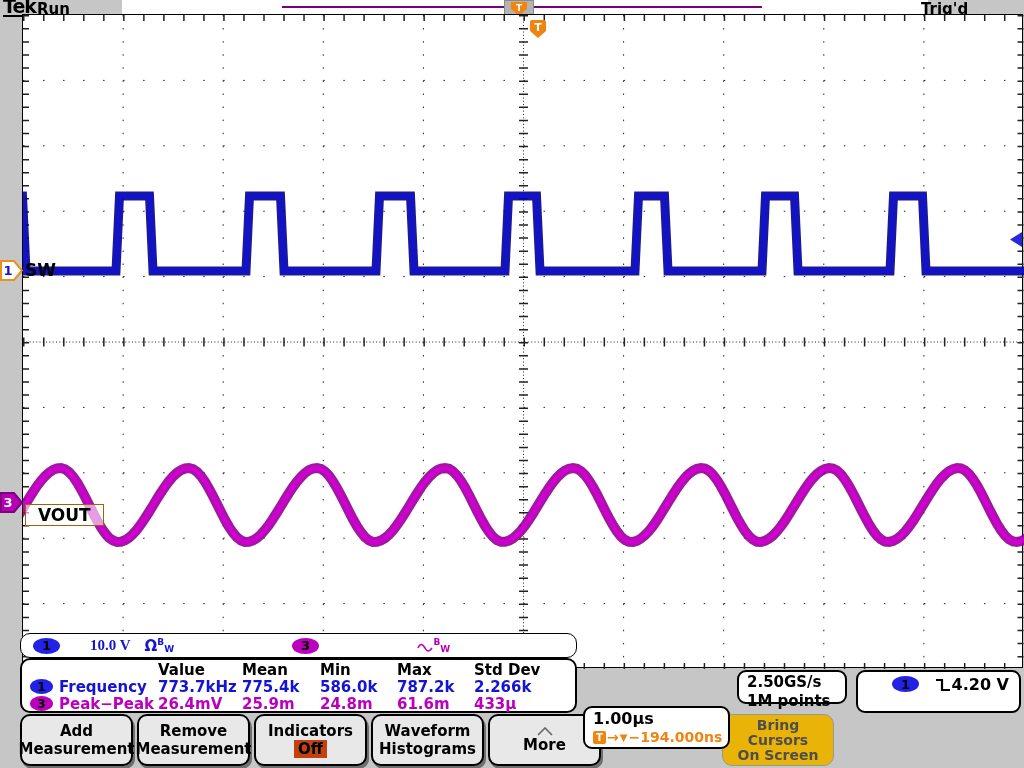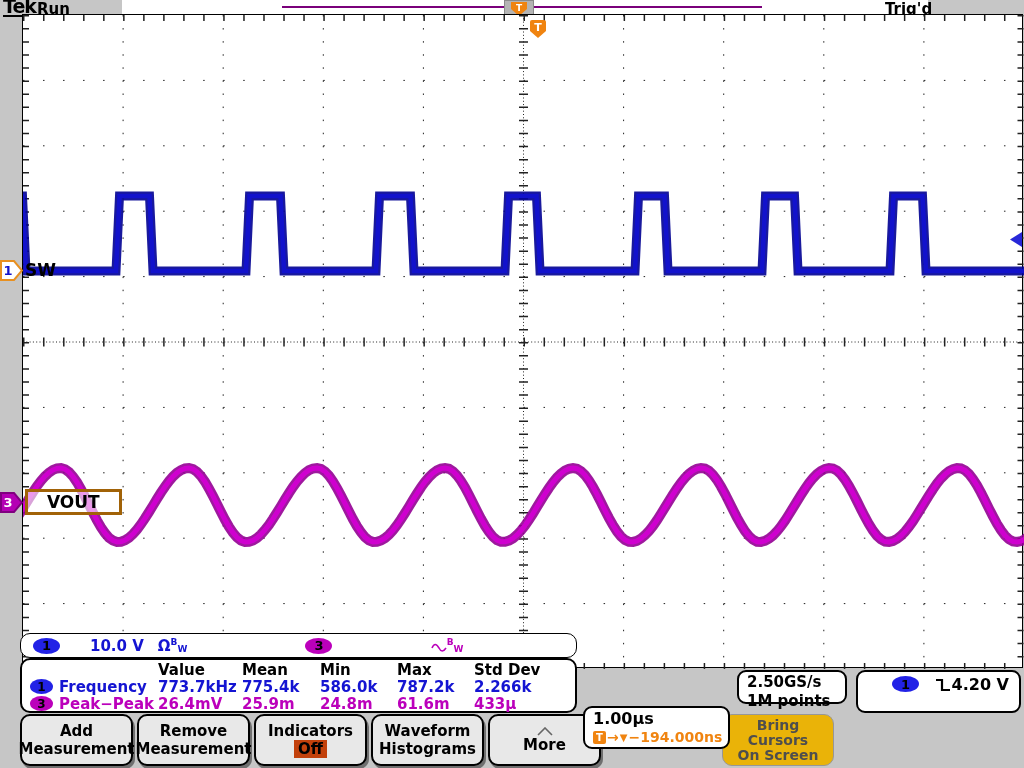--- a/index.html
+++ b/index.html
@@ -10,32 +10,32 @@
     font-family:"DejaVu Sans","Liberation Sans",sans-serif;
     overflow:hidden;
     font-weight:bold;
     color:#000;
   }
   .abs { position:absolute; }
 
   
   #tek-logo { left:3px; top:-2px; font-size:19px; font-weight:800; border-bottom:2px solid #000; line-height:17px; letter-spacing:-1px;}
   #run-status { left:37px; top:0px; font-size:15px; }
-  #trigd-status { left:885px; top:0px; font-size:15px; }
+  #trigd-status { left:921px; top:0px; font-size:15px; }
   #record-strip { left:122px; top:0px; width:806px; height:15px; background:#fff; }
   #record-line { left:160px; top:6px; width:480px; height:2px; background:#7a007a; }
   #trig-marker-box { left:504px; top:0px; width:30px; height:16px; background:#b4b4b4; border:1px solid #8a8a8a; }
 
   
   #plot { left:22px; top:14px; width:1001px; height:654px; background:#fff; border:1px solid #000; }
   #plot svg { position:absolute; left:0; top:0; }
 
   .wave-label { font-size:17px; color:#000; z-index:4; }
   #sw-label { left:25px; top:260px; }
-  #vout-label { left:25px; top:489px; border:3px solid #a16207; padding:0 19px; background:rgba(255,255,255,.6); }
+  #vout-label { left:25px; top:504px; border:1px solid #a16207; padding:0 12px; background:rgba(255,255,255,.6); }
 
   
   .rbox { background:#fff; border:2px solid #000; border-radius:10px; z-index:6; }
 
   #chan-bar { left:20px; top:633px; width:557px; height:25px; border-width:1.5px; display:flex; align-items:center; font-size:15px; }
   .badge { display:inline-flex; align-items:center; justify-content:center; width:27px; height:16px; border-radius:50%; color:#000; font-size:13px; flex:none; }
   .badge.b1 { background:#2222e6; }
   .badge.b3 { background:#bb00bb; }
   .ch1-text { color:#1414d2; }
   .ch3-text { color:#bb00bb; }
@@ -150,21 +150,21 @@
   <text x="8" y="15" text-anchor="middle" font-size="13" font-weight="bold" fill="#fff">3</text>
 </svg>
 <div class="abs wave-label" id="vout-label">VOUT</div>
 
 <svg class="abs" style="left:1009px; top:231px; z-index:4;" width="14" height="17" viewBox="0 0 14 17">
   <polygon points="13,1 13,16 1,8.5" fill="#2828d8"></polygon>
 </svg>
 
 <div class="abs rbox" id="chan-bar">
   <span class="badge b1" style="margin-left:12px;">1</span>
-  <span class="ch1-text" style="margin-left:30px;">10.0 V</span>
+  <span class="ch1-text" style="margin-left:30px;font-family:Liberation Serif, serif;">10.0 V</span>
   <span class="ch1-text" style="margin-left:14px;">Ω</span>
   <span class="bw ch1-text"><span class="t">B</span><span class="b">W</span></span>
 
   <span class="badge b3" style="margin-left:118px;">3</span>
   <span class="ch3-text" style="margin-left:32px;margin-top:45px;">20.0mV</span>
   <svg width="16" height="12" viewBox="0 0 16 12" style="margin-left:2px;">
     <path d="M1,8 q3,-7 7,0 q3,6 7,0" fill="none" stroke="#bb00bb" stroke-width="1.6"></path>
   </svg>
   <span class="bw ch3-text"><span class="t">B</span><span class="b">W</span></span>
 </div>

